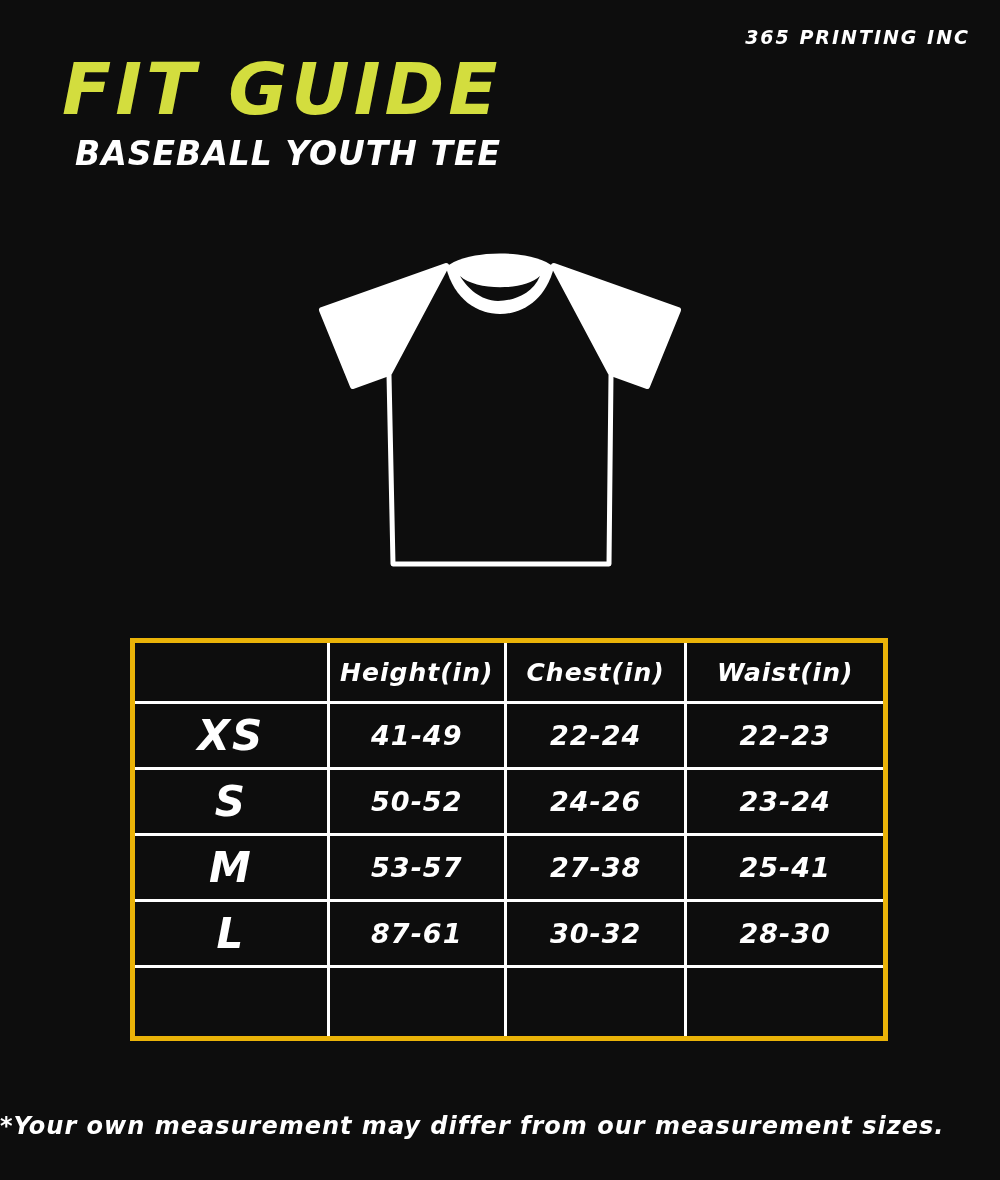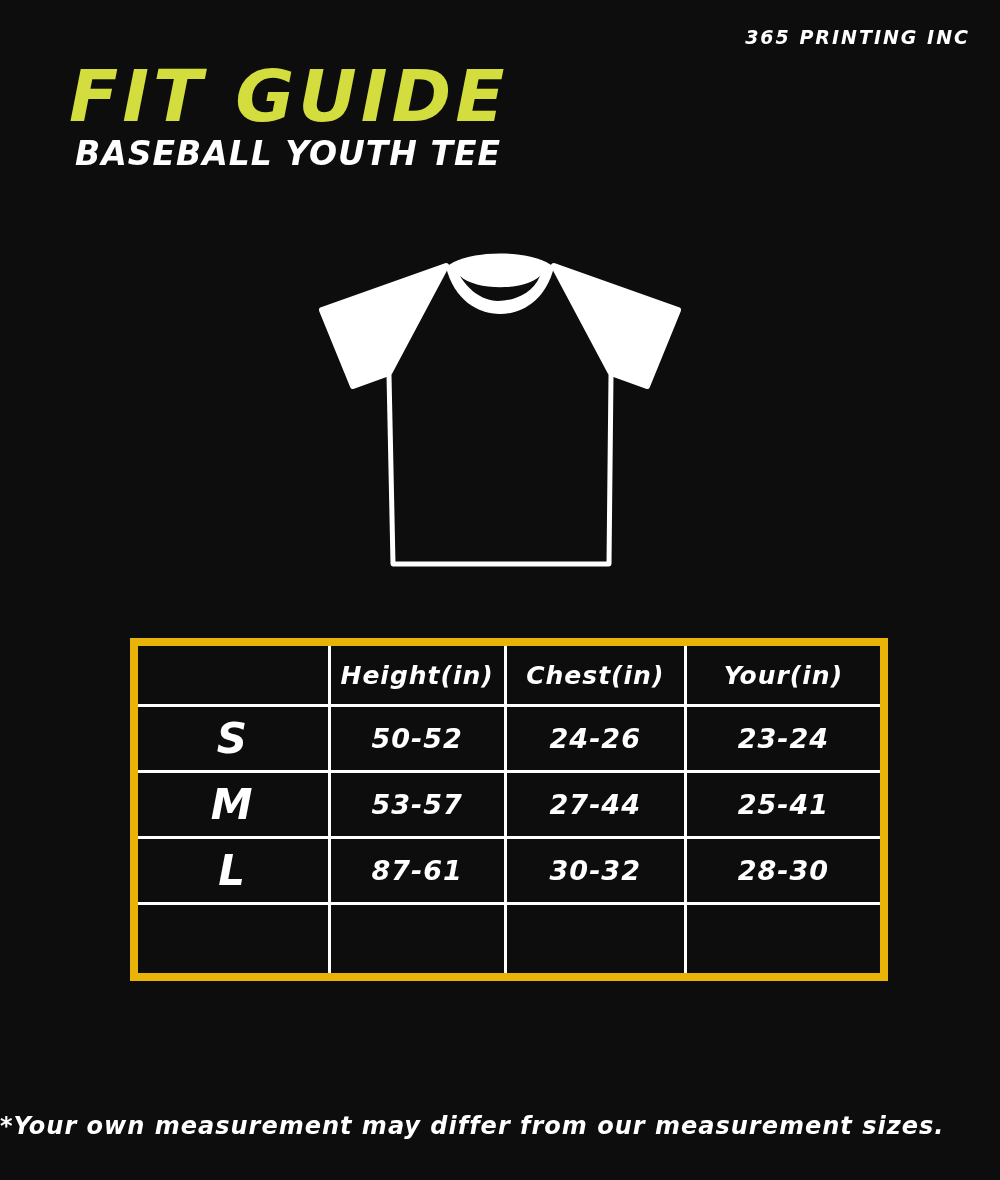--- a/index.html
+++ b/index.html
@@ -11,35 +11,35 @@
     font-family:"DejaVu Sans","Liberation Sans",sans-serif;
     color:#fff;
     font-style:italic;
   }
   .brand{
     position:absolute;top:26px;right:30px;
     font-size:19px;font-weight:bold;letter-spacing:2px;
     color:#fff;
   }
   .title{
-    position:absolute;left:62px;top:52px;margin:7px;
+    position:absolute;left:62px;top:52px;margin:0;
     font-size:72px;font-weight:bold;letter-spacing:4px;
     color:#d3dd3e;line-height:1.05;
   }
   .subtitle{
     position:absolute;left:75px;top:134px;width:430px;
     text-align:left;
     font-size:33px;font-weight:bold;letter-spacing:1px;
     color:#fff;
   }
   .shirt{position:absolute;left:300px;top:240px;width:400px;height:340px;}
   .size-table{
     position:absolute;left:130px;top:638px;
     width:758px;border-collapse:collapse;table-layout:fixed;
-    border:8px solid #eab308;
+    border:5px solid #eab308;
   }
   .size-table th,.size-table td{
     border:3px solid #ffffff;
     text-align:center;vertical-align:middle;
     color:#fff;font-weight:bold;
     padding:0;
   }
   .size-table thead th{height:58px;font-size:25px;letter-spacing:1px;}
   .size-table tbody td{height:63px;font-size:27px;letter-spacing:1px;}
   .size-table tbody td.size-label{font-size:42px;letter-spacing:2px;}
@@ -81,34 +81,40 @@
       <col style="width:26%">
         <col style="width:23.5%">
         <col style="width:24%">
         <col style="width:26.5%">
     </colgroup>
     <thead>
       <tr>
         <th></th>
         <th>Height(in)</th>
         <th>Chest(in)</th>
-        <th>Your(in)</th>
+        <th>Waist(in)</th>
       </tr>
     </thead>
     <tbody>
+      <tr>
+        <td class="size-label">XS</td>
+        <td>41-49</td>
+        <td>22-24</td>
+        <td>22-23</td>
+      </tr>
       <tr>
         <td class="size-label">S</td>
         <td>50-52</td>
         <td>24-26</td>
         <td>23-24</td>
       </tr>
       <tr>
         <td class="size-label">M</td>
         <td>53-57</td>
-        <td>27-44</td>
+        <td>27-38</td>
         <td>25-41</td>
       </tr>
       <tr>
         <td class="size-label">L</td>
         <td>87-61</td>
         <td>30-32</td>
         <td>28-30</td>
       </tr>
       <tr class="empty-row">
         <td class="size-label"></td>

